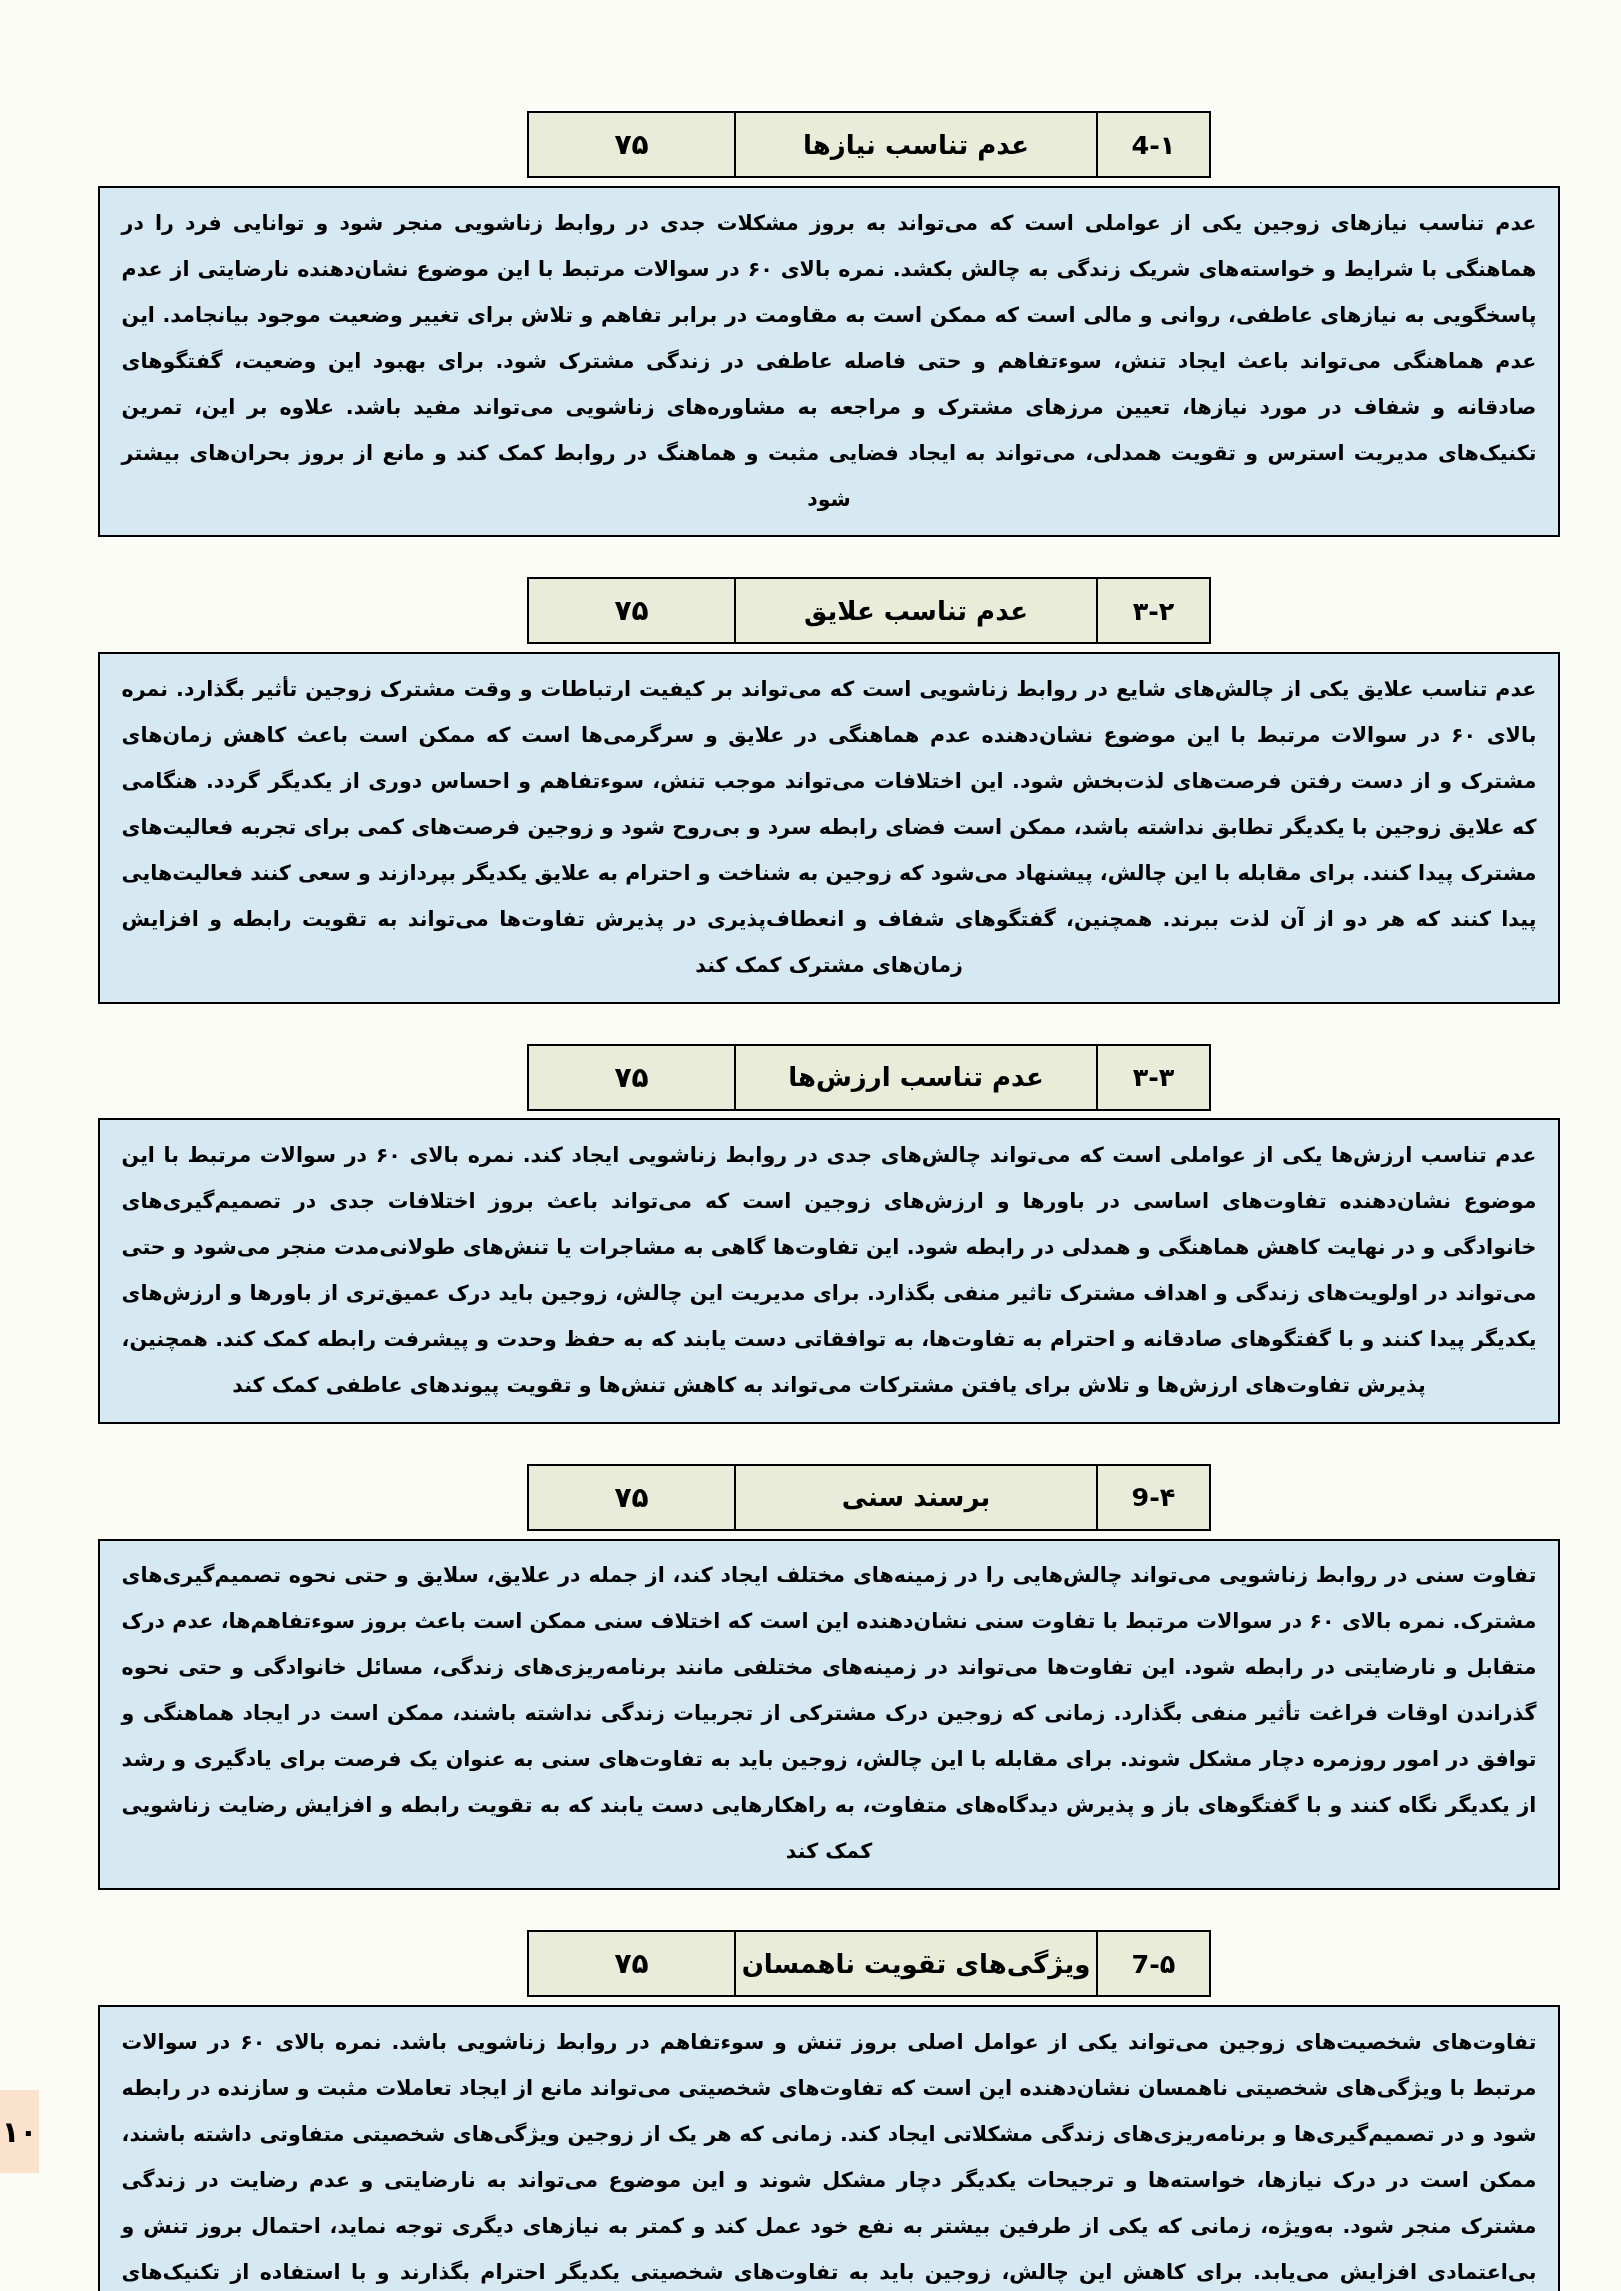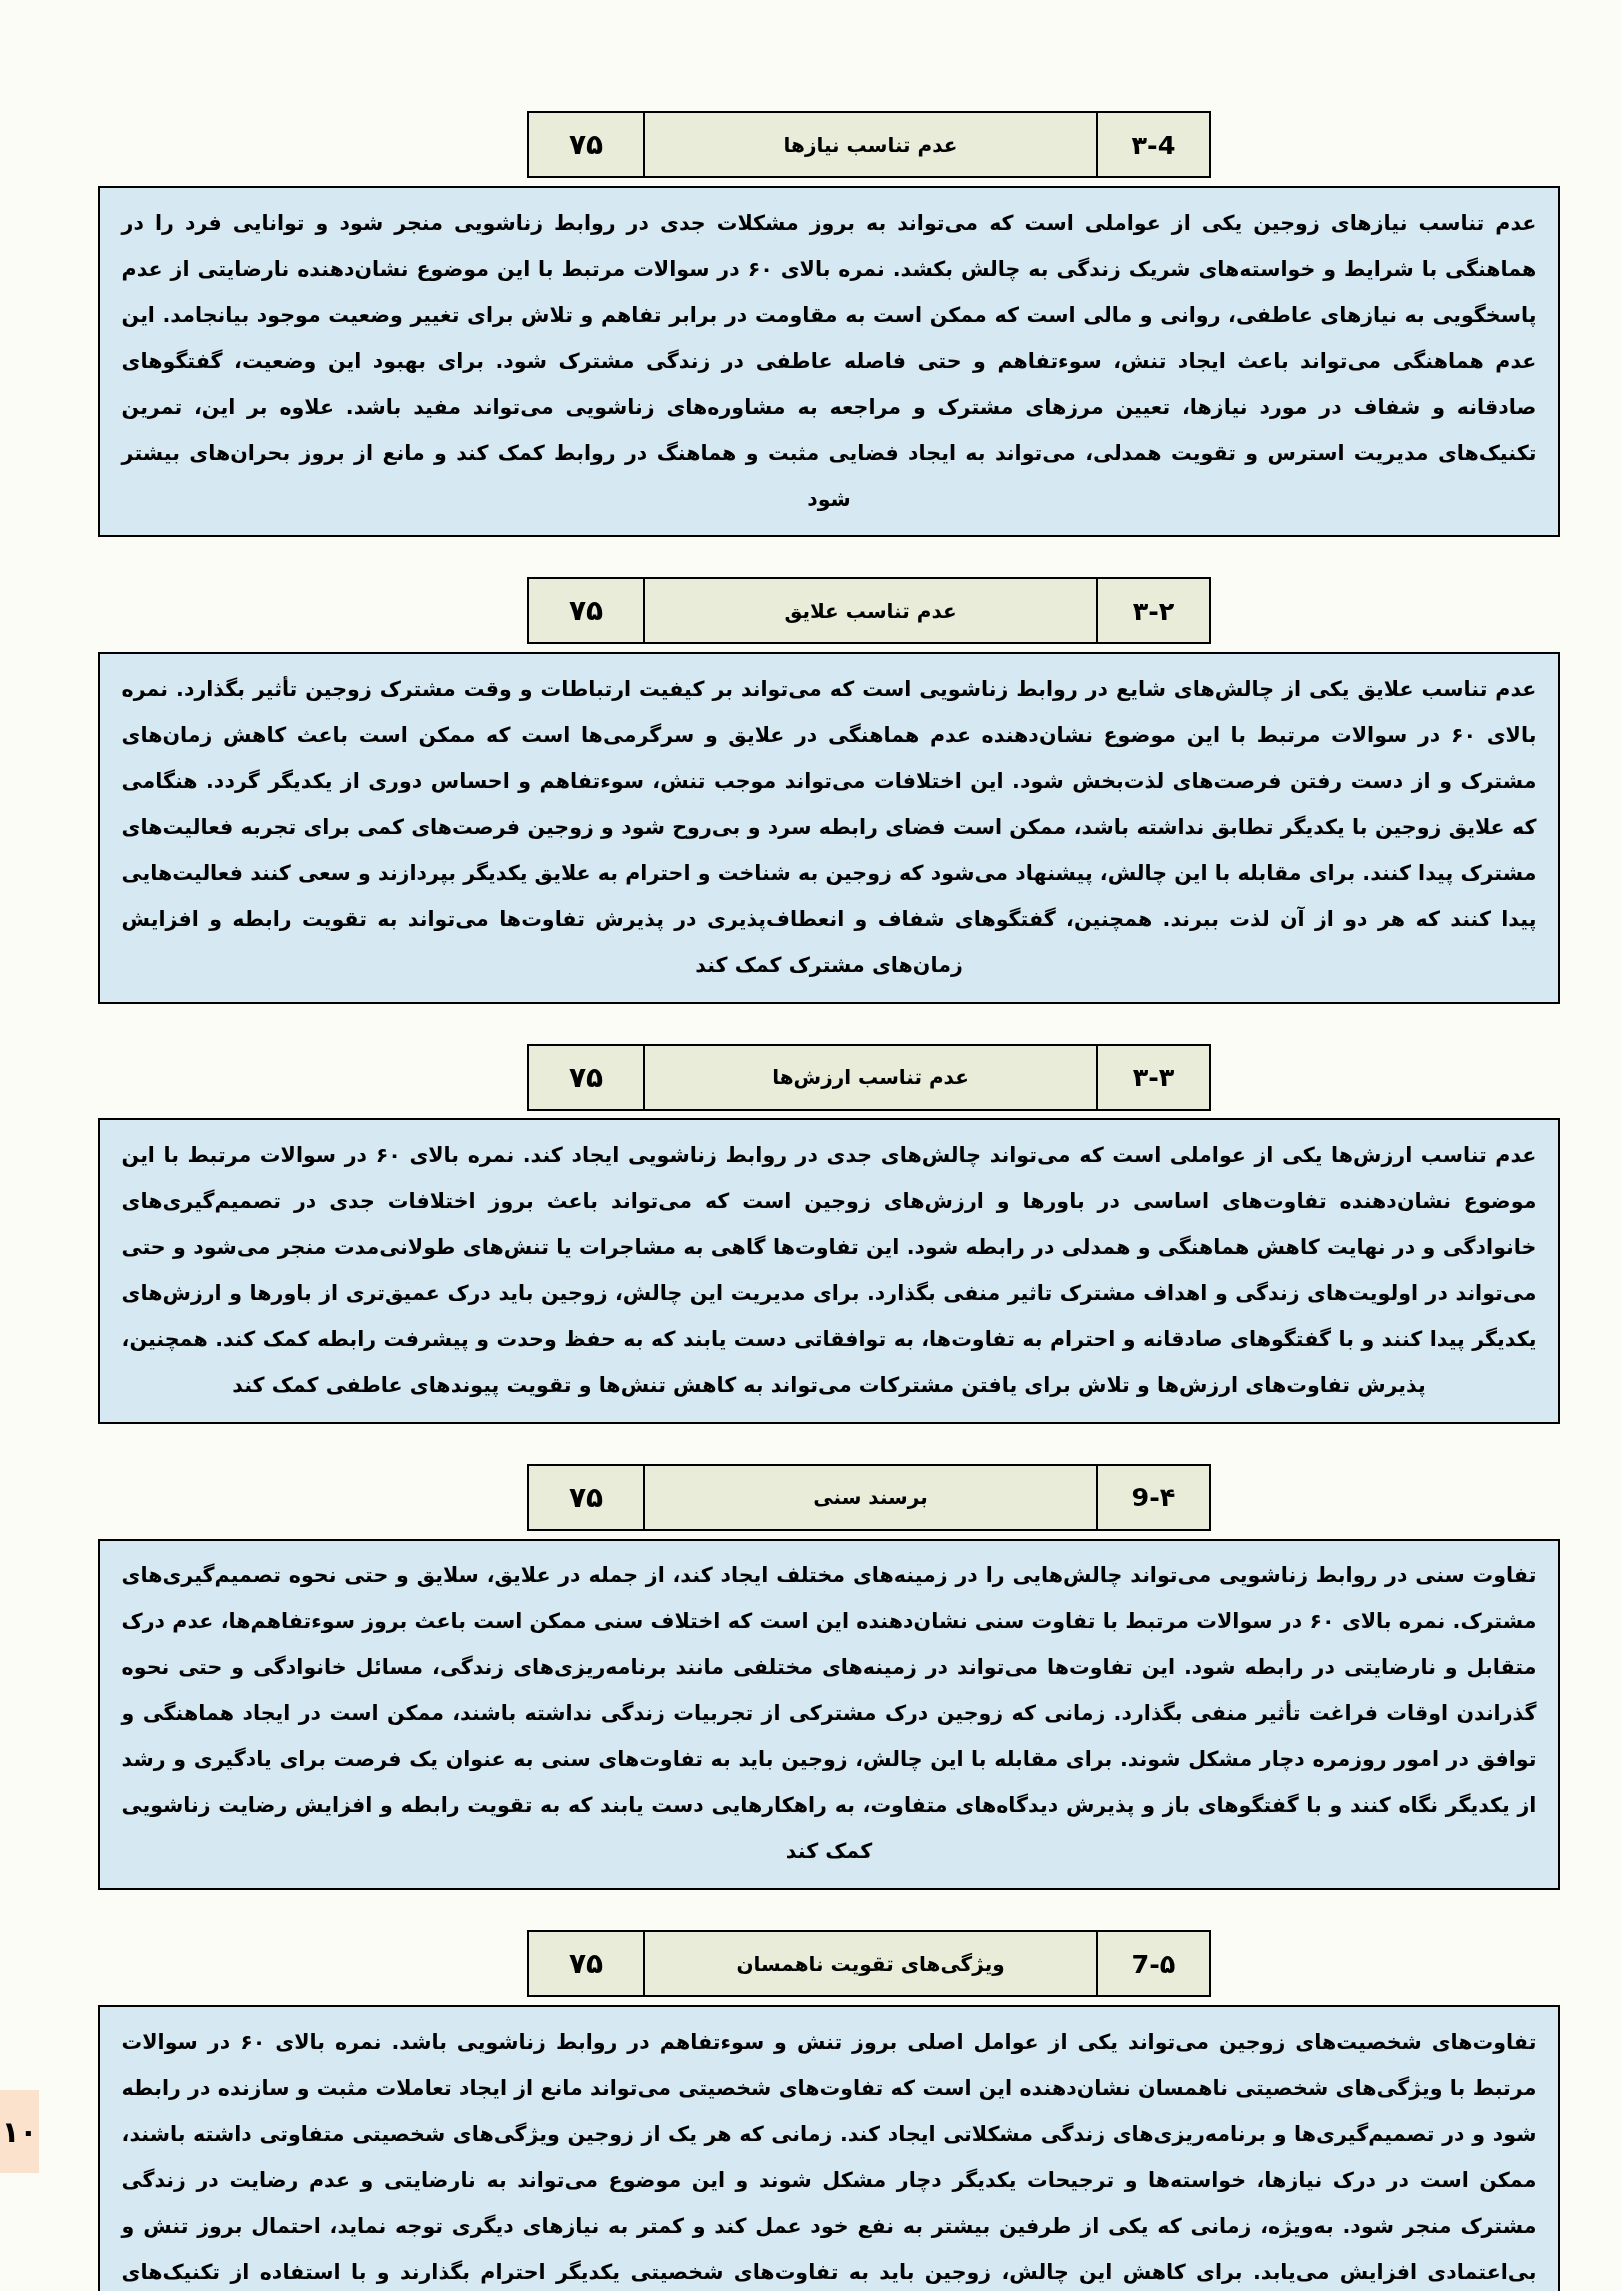--- a/index.html
+++ b/index.html
@@ -38,23 +38,23 @@
     height: 100%;
   }
   .cell-num {
     width: 113px;
     border-left: 2px solid #000;
     font-size: 25.5px;
     font-weight: bold;
     direction: ltr;
   }
   .cell-title {
-    width: 453px;
+    width: 362px;
     border-left: 2px solid #000;
-    font-size: 20px;
+    font-size: 26px;
     font-weight: bold;
   }
   .cell-score {
     flex: 1;
     font-size: 28px;
     font-weight: bold;
     border-radius: 28px;
   }
 
   .sec-body {
@@ -87,21 +87,21 @@
   }
 </style>
 </head>
 <body>
 
 <div class="page">
   <div class="content">
 
     <div class="section">
       <div class="sec-header">
-        <div class="cell cell-num">۳-4</div>
+        <div class="cell cell-num">4-۱</div>
         <div class="cell cell-title">عدم تناسب نیازها</div>
         <div class="cell cell-score">۷۵</div>
       </div>
       <div class="sec-body">عدم تناسب نیازهای زوجین یکی از عواملی است که می‌تواند به بروز مشکلات جدی در روابط زناشویی منجر شود و توانایی فرد را در هماهنگی با شرایط و خواسته‌های شریک زندگی به چالش بکشد. نمره بالای ۶۰ در سوالات مرتبط با این موضوع نشان‌دهنده نارضایتی از عدم پاسخگویی به نیازهای عاطفی، روانی و مالی است که ممکن است به مقاومت در برابر تفاهم و تلاش برای تغییر وضعیت موجود بیانجامد. این عدم هماهنگی می‌تواند باعث ایجاد تنش، سوءتفاهم و حتی فاصله عاطفی در زندگی مشترک شود. برای بهبود این وضعیت، گفتگوهای صادقانه و شفاف در مورد نیازها، تعیین مرزهای مشترک و مراجعه به مشاوره‌های زناشویی می‌تواند مفید باشد. علاوه بر این، تمرین تکنیک‌های مدیریت استرس و تقویت همدلی، می‌تواند به ایجاد فضایی مثبت و هماهنگ در روابط کمک کند و مانع از بروز بحران‌های بیشتر شود</div>
     </div>
 
     <div class="section">
       <div class="sec-header">
         <div class="cell cell-num">۳-۲</div>
         <div class="cell cell-title">عدم تناسب علایق</div>

